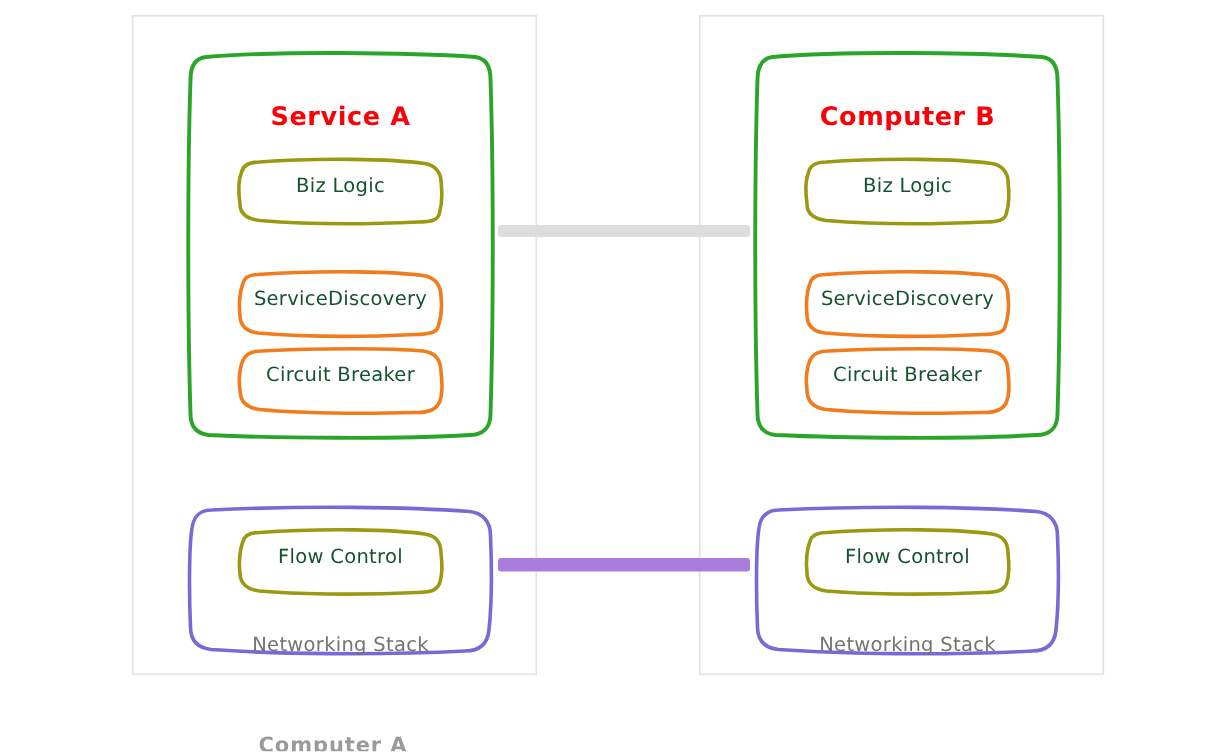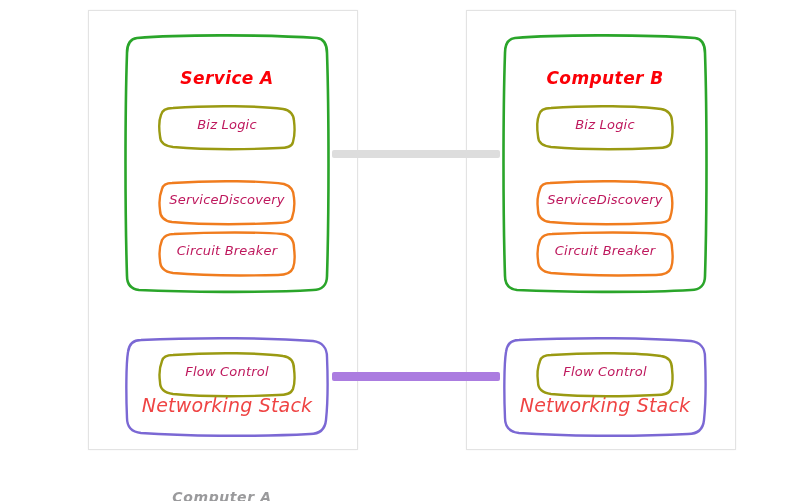--- a/index.html
+++ b/index.html
@@ -9,21 +9,20 @@
   }
   body {
     font-family: "DejaVu Sans", sans-serif;
   }
   #canvas {
     position: relative;
     width: 805px;
     height: 501px;
     background: #ffffff;
     overflow: hidden;
-    font-style: italic;
   }
 
   
   .computer-panel {
     position: absolute;
     background: #ffffff;
     border: 1px solid #e3e3e3;
     box-shadow: 0 0 2px rgba(0,0,0,0.05);
   }
   #panel-a { left: 88px;  top: 10px; width: 268px; height: 438px; }
@@ -54,40 +53,40 @@
     color: #fb0007;
     font-size: 17px;
     font-weight: bold;
     letter-spacing: 0.4px;
   }
 
   
   .module-box { width: 140px; height: 46px; }
   .module-label {
     top: 13px;
-    color: #be185d;
+    color: #14532d;
     font-size: 13px;
     letter-spacing: 0.2px;
   }
 
   #biz-a { left: 157px; top: 104px; }
   #biz-b { left: 535px; top: 104px; }
   #sd-a  { left: 157px; top: 179px; }
   #sd-b  { left: 535px; top: 179px; }
   #cb-a  { left: 157px; top: 230px; }
   #cb-b  { left: 535px; top: 230px; }
 
   
   .netstack-box { width: 208px; height: 102px; }
   #netstack-a { left: 123px; top: 336px; }
   #netstack-b { left: 501px; top: 336px; }
   .netstack-label {
-    top: 58px;
-    color: #ef4444;
-    font-size: 19px;
+    top: 87px;
+    color: #737373;
+    font-size: 13px;
     letter-spacing: 0.2px;
   }
 
   
   .flow-box { width: 140px; height: 46px; }
   #flow-a { left: 157px; top: 351px; }
   #flow-b { left: 535px; top: 351px; }
 
   
   .connector {

